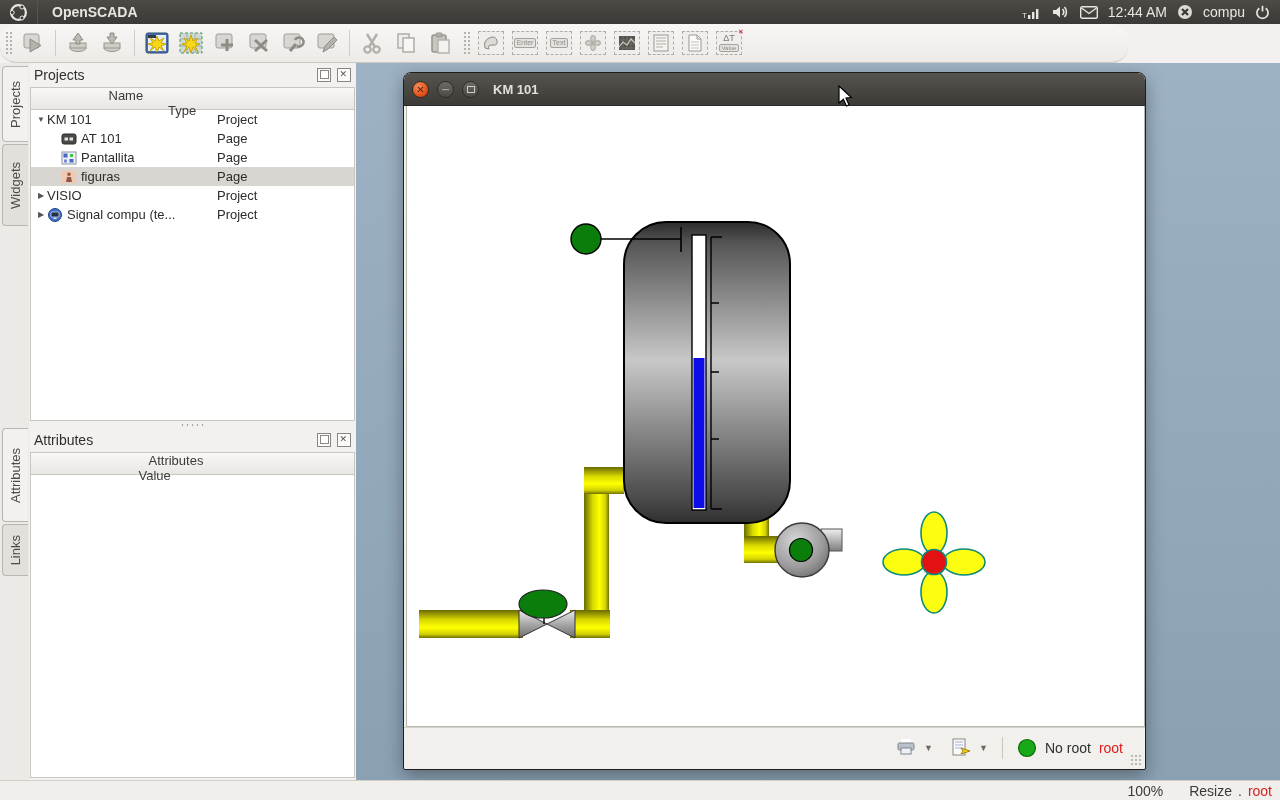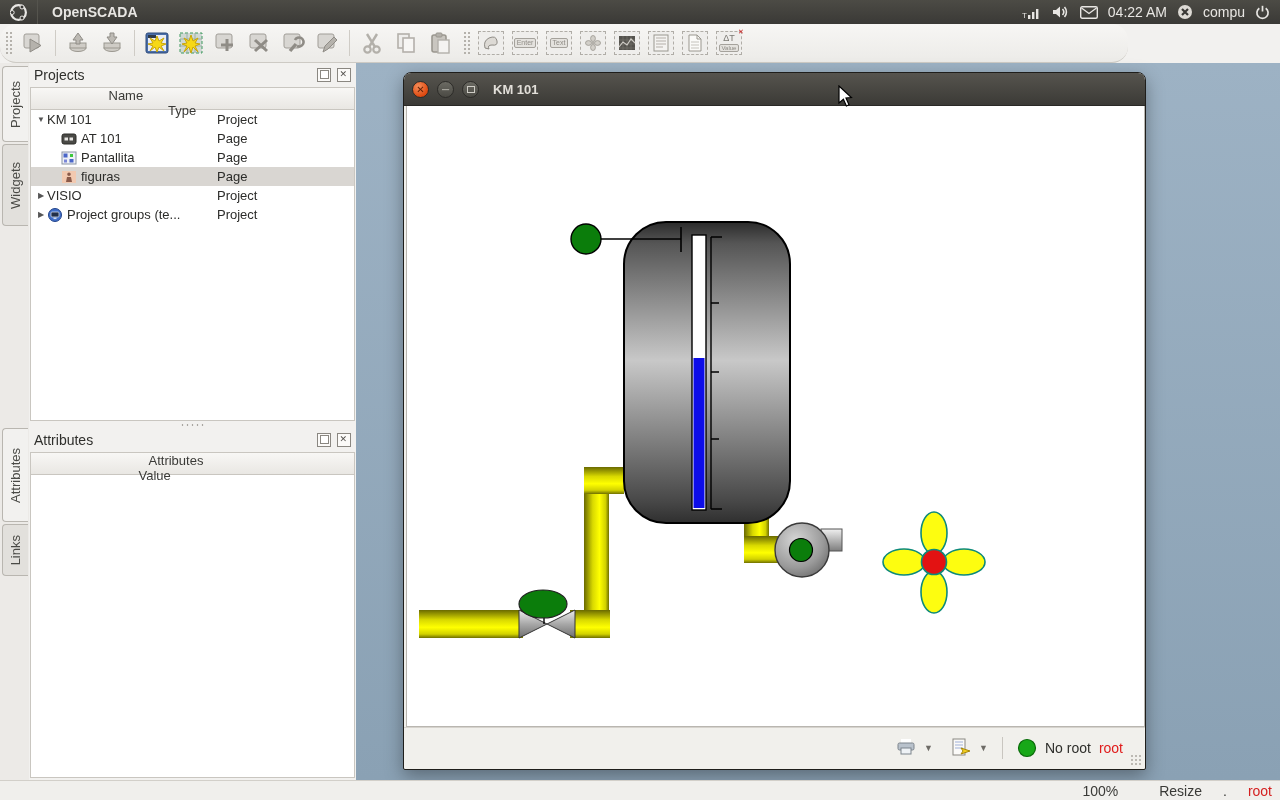--- a/index.html
+++ b/index.html
@@ -96,21 +96,21 @@
   .win-status .sep { width:1px; height:22px; background:#c9c6c0; margin:0 6px; }
   .win-status .ddarrow { font-size:9px; color:#6e6b66; }
   .win-status .stylelabel { color:#2e2e2b; font-size:14px; }
   .win-status .userlabel { color:#e01b1b; font-size:14px; }
   .grip { position:absolute; right:3px; bottom:3px; width:12px; height:12px;
     background-image:radial-gradient(#bcb9b3 1px, transparent 1.2px); background-size:4px 4px; }
 
   
   .statusbar { position:absolute; left:0; top:780px; width:1280px; height:20px;
     background:#f0efec; border-top:1px solid #d2cfc9; display:flex; align-items:center;
-    justify-content:flex-end; gap:15px; padding-right:8px; font-size:14px; color:#3a3a37; }
+    justify-content:flex-end; gap:0; padding-right:8px; font-size:14px; color:#3a3a37; }
   .statusbar .zoomv { margin-right:26px; }
   .statusbar .dot { margin:0 6px; }
   .statusbar .user { color:#d42020; }
 
   .cursor { position:absolute; z-index:99; }
 </style>
 </head>
 <body>
 
 <div class="topbar">
@@ -139,21 +139,21 @@
         <path d="M10.5 4 A4.5 4.5 0 0 1 10.5 10" fill="none" stroke="#e8e6e3" stroke-width="1.6"></path>
         <path d="M12.5 2 A7.5 7.5 0 0 1 12.5 12" fill="none" stroke="#e8e6e3" stroke-width="1.6"></path>
       </svg>
     </span>
     <span>
       <svg width="18" height="13" viewBox="0 0 18 13">
         <rect x="0.7" y="0.7" width="16.6" height="11.6" rx="1.5" fill="none" stroke="#e8e6e3" stroke-width="1.4"></rect>
         <polyline points="1.5,2 9,7.5 16.5,2" fill="none" stroke="#e8e6e3" stroke-width="1.4"></polyline>
       </svg>
     </span>
-    <span class="clock">04:22 AM</span>
+    <span class="clock">12:44 AM</span>
     <span>
       <svg width="16" height="16" viewBox="0 0 16 16">
         <circle cx="8" cy="8" r="7" fill="#dddad5"></circle>
         <path d="M5 5 L11 11 M11 5 L5 11" stroke="#3a3936" stroke-width="2.2"></path>
       </svg>
     </span>
     <span>compu</span>
     <span>
       <svg width="15" height="15" viewBox="0 0 15 15">
         <path d="M4.3 3.2 A5.6 5.6 0 1 0 10.7 3.2" fill="none" stroke="#e8e6e3" stroke-width="1.7"></path>
@@ -405,21 +405,21 @@
       </div>
 
       <div class="trow">
         <div class="namecell">
           <span class="expander">▶</span>
           <svg class="tree-icon" viewBox="0 0 16 14">
             <circle cx="8" cy="7" r="6.5" fill="#3f6ec8" stroke="#24448a"></circle>
             <rect x="4" y="4" width="8" height="5" rx="1" fill="#223048" stroke="#cfd8e8" stroke-width=".8"></rect>
             <rect x="6.5" y="9.5" width="3" height="1.6" fill="#cfd8e8"></rect>
           </svg>
-          <span>Project groups (te...</span>
+          <span>Signal compu (te...</span>
         </div>
         <div class="typecell">Project</div>
       </div>
 
     </div>
   </div>
 
   <div class="splitterH" style="top:358px;">
       <div class="dots"></div>
     </div>

